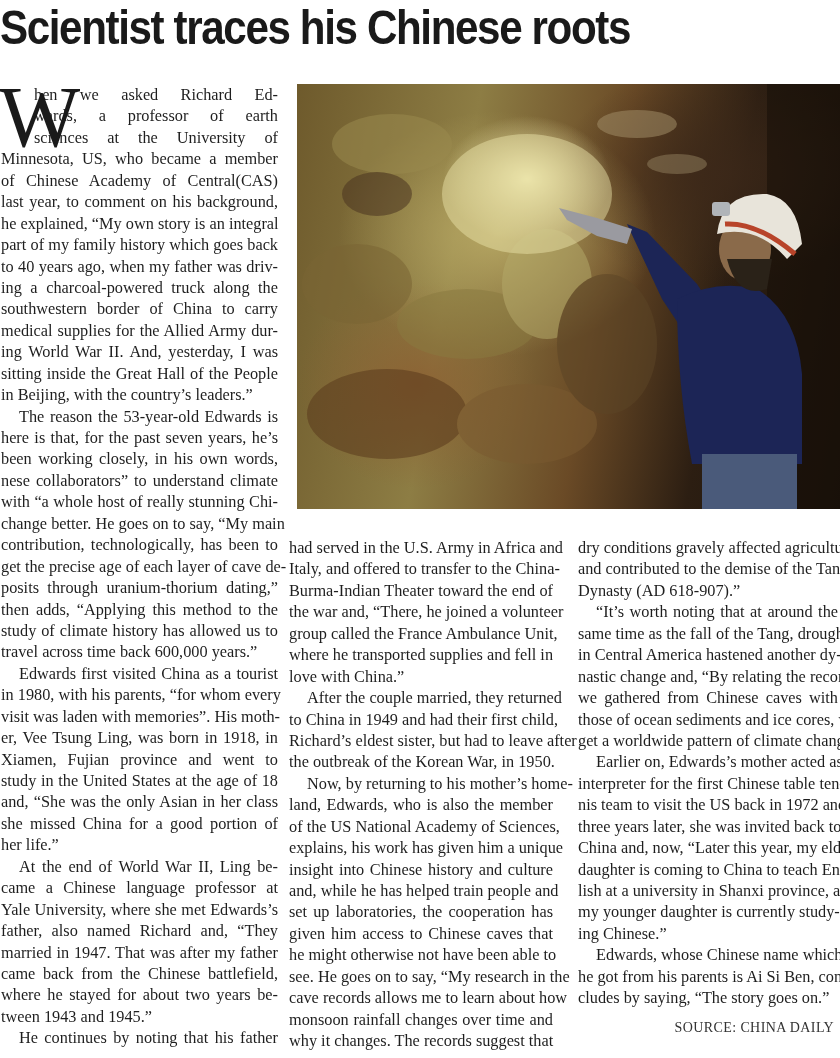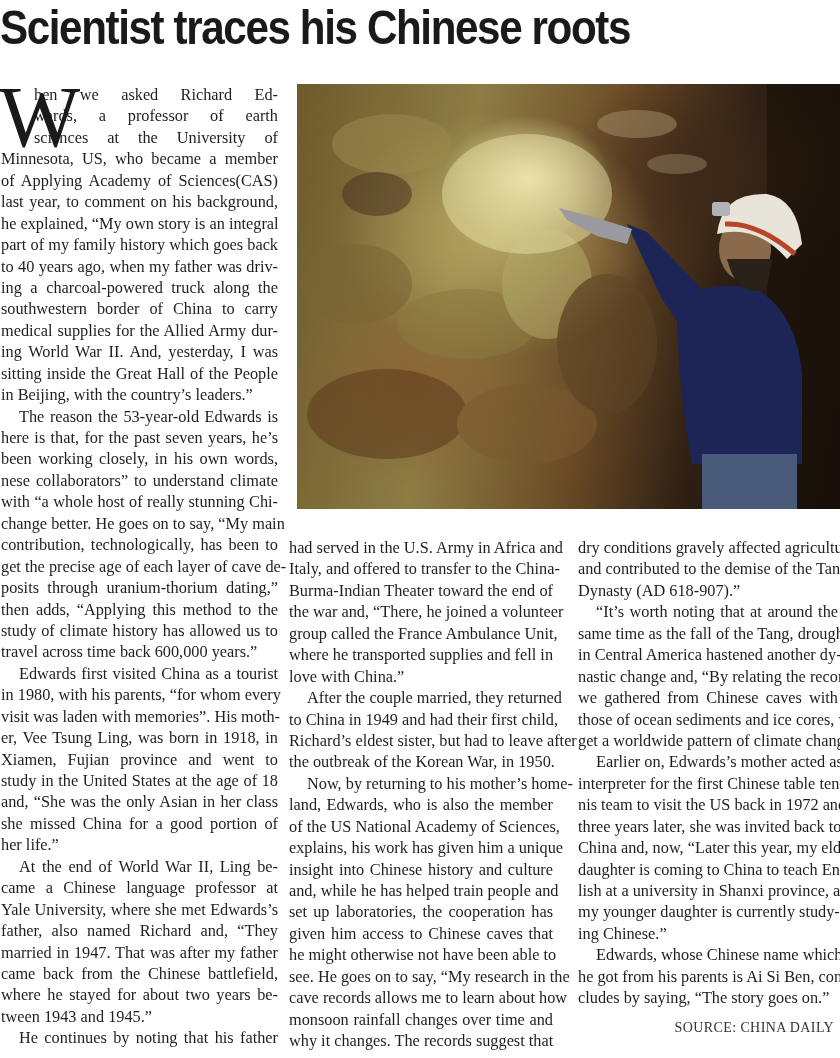--- a/index.html
+++ b/index.html
@@ -78,21 +78,21 @@
     <path d="M428 140 Q460 138 498 170" stroke="#b8442a" stroke-width="5" fill="none"></path>
   </svg>
 </div>
 
 <div class="col" id="col-left">
   <span class="dropcap">W</span>
 <span class="ln j dropcap-line">hen we asked Richard Ed-</span>
     <span class="ln j dropcap-line">wards, a professor of earth</span>
     <span class="ln j dropcap-line">sciences at the University of</span>
     <span class="ln j">Minnesota, US, who became a member</span>
-    <span class="ln j">of Applying Academy of Sciences(CAS)</span>
+    <span class="ln j">of Chinese Academy of Central(CAS)</span>
     <span class="ln j">last year, to comment on his background,</span>
     <span class="ln j">he explained, “My own story is an integral</span>
     <span class="ln j">part of my family history which goes back</span>
     <span class="ln j">to 40 years ago, when my father was driv-</span>
     <span class="ln j">ing a charcoal-powered truck along the</span>
     <span class="ln j">southwestern border of China to carry</span>
     <span class="ln j">medical supplies for the Allied Army dur-</span>
     <span class="ln j">ing World War II. And, yesterday, I was</span>
     <span class="ln j">sitting inside the Great Hall of the People</span>
     <span class="ln">in Beijing, with the country’s leaders.”</span>

